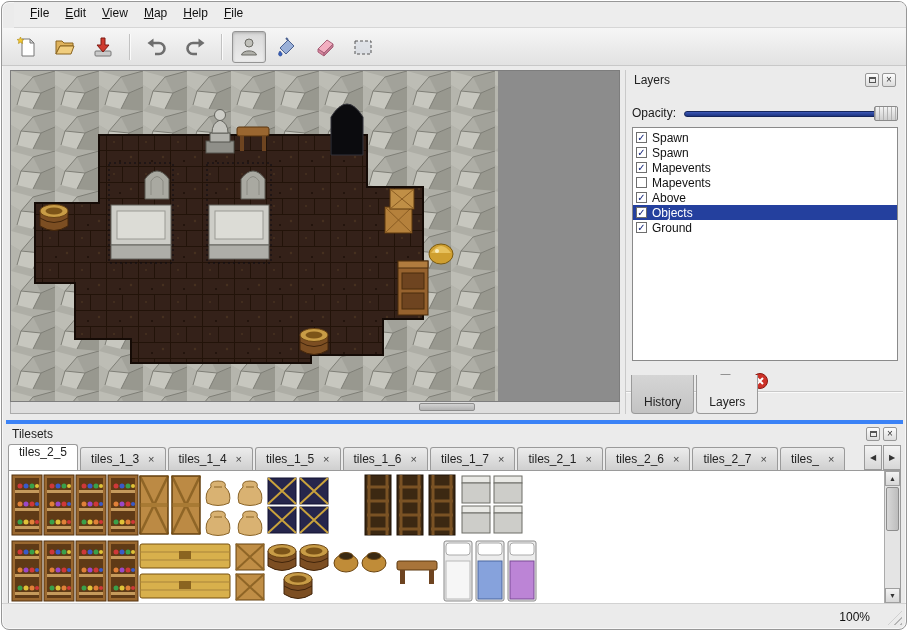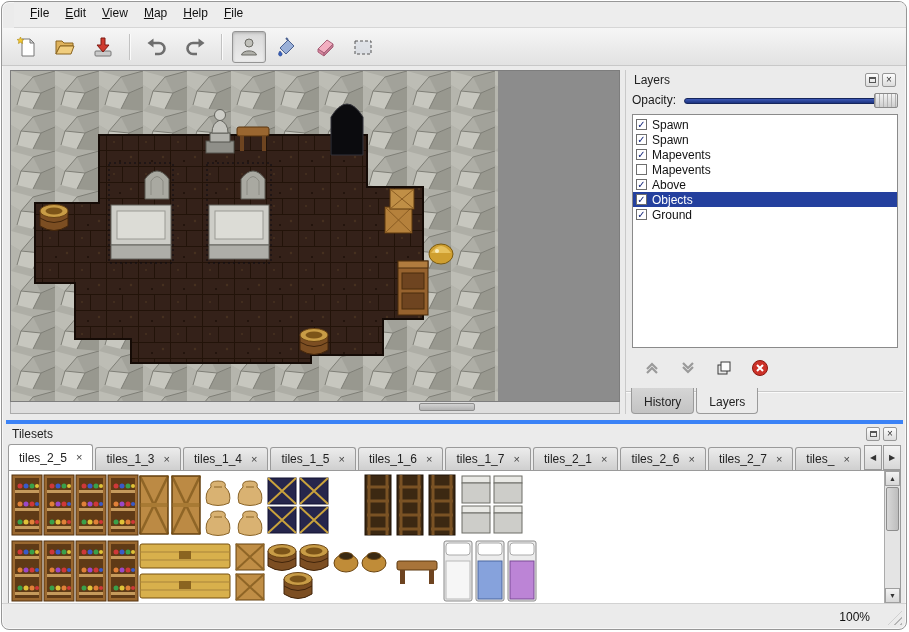--- a/index.html
+++ b/index.html
@@ -42,49 +42,49 @@
   .dock-title{position:relative;height:16px;display:flex;align-items:center;padding:0 4px;color:#222;}
   .dock-title .spacer{flex:1;}
   .winbtn{width:14px;height:14px;margin-left:3px;display:flex;align-items:center;justify-content:center;
     border:1px solid #979797;border-radius:2px;background:linear-gradient(#fdfdfd,#dcdcdc);
     font-size:10px;line-height:1;color:#333;}
   .float-glyph{display:block;width:7px;height:6px;border:1px solid #555;border-top-width:2px;}
 
   
   .layers-dock{position:absolute;left:623px;top:68px;width:278px;height:344px;border-left:1px solid #c9c9c9;
     padding:2px 3px 0 4px;}
-  .opacity-row{display:flex;align-items:center;gap:8px;margin:4px 2px 0 2px;height:16px;}
+  .opacity-row{display:flex;align-items:center;gap:8px;margin:17px 2px 0 2px;height:16px;}
   .slider{flex:1;position:relative;height:15px;}
   .slider-fill{position:absolute;left:0;right:2px;top:5px;height:6px;border-radius:3px;
     background:linear-gradient(#3c58b6,#1c337f);border:1px solid #16265c;}
   .slider-handle{position:absolute;right:0;top:0;width:24px;height:15px;border:1px solid #8a8a8a;border-radius:2px;
     background-image:repeating-linear-gradient(90deg,#b2b2b2 0 1px,rgba(0,0,0,0) 1px 4px),linear-gradient(#f4f4f4,#cdcdcd);}
   .layer-list{margin:6px 2px 0 2px;height:234px;background:#fff;border:1px solid #8a8a8a;overflow:hidden;padding-top:2px;}
   .layer-row{display:flex;align-items:center;gap:5px;height:15px;padding-left:3px;color:#111;}
   .layer-row[data-state="selected"]{background:#24409e;color:#fff;}
   .cb{flex:none;width:11px;height:11px;background:#fff;border:1px solid #6e6e6e;
     font-size:10px;line-height:10px;text-align:center;font-weight:bold;color:#13247a;}
   .layer-actions{display:flex;align-items:center;gap:16px;margin:10px 0 0 12px;height:20px;}
   .abtn{width:20px;height:20px;display:flex;align-items:center;justify-content:center;}
   .dock-sep{position:absolute;left:0;right:0;bottom:21px;border-top:1px solid #c9c9c9;border-bottom:1px solid #fafafa;}
   .dock-tabs{position:absolute;left:5px;bottom:0;display:flex;gap:2px;}
-  .dtab{padding:7px 12px 4px;border:1px solid #9a9a9a;border-top:none;border-radius:0 0 4px 4px;
+  .dtab{padding:20px 12px 4px;border:1px solid #9a9a9a;border-top:none;border-radius:0 0 4px 4px;
     background:linear-gradient(#d5d5d5,#c3c3c3);color:#222;}
   .dtab[data-state="active"]{background:#ebebeb;}
 
   
   .tilesets-dock{position:absolute;left:4px;top:418px;width:897px;height:186px;border-top:4px solid #3b82f6;
     padding:2px 0 0 0;}
   .tilesets-dock .dock-title{margin:0 2px;}
   .tabbar{position:absolute;left:2px;right:2px;top:19px;height:27px;}
   .ttabs{position:absolute;left:0;right:38px;top:0;bottom:0;display:flex;align-items:flex-end;overflow:hidden;}
   .ttab{flex:none;height:23px;display:flex;align-items:center;gap:9px;padding:0 10px;
     background:linear-gradient(#ececec,#cfcfcf);border:1px solid #9a9a9a;border-bottom:none;
     border-radius:3px 3px 0 0;margin-right:2px;color:#222;}
-  .ttab[data-state="active"]{background:#fff;height:26px;}
+  .ttab[data-state="active"]{background:#fff;height:26px;flex-direction:column;}
   .tabx{font-size:11px;line-height:1;color:#444;}
   .tab-arrows{position:absolute;right:0;bottom:0;display:flex;}
   .arrowbtn{width:18px;height:25px;display:flex;align-items:center;justify-content:center;font-size:8px;color:#333;
     border:1px solid #9a9a9a;background:linear-gradient(#f3f3f3,#d7d7d7);margin-left:1px;}
   .tileset-content{position:absolute;left:2px;right:2px;top:46px;bottom:2px;background:#fff;
     border:1px solid #9a9a9a;overflow:hidden;}
   .tileset-view{position:absolute;left:2px;top:2px;width:530px;height:132px;}
   .vscroll{position:absolute;right:0;top:0;bottom:0;width:16px;background:#e4e4e4;border-left:1px solid #ababab;}
   .vbtn{position:absolute;left:0;width:15px;height:15px;display:flex;align-items:center;justify-content:center;
     font-size:7px;color:#333;background:linear-gradient(#f3f3f3,#d7d7d7);border:1px solid #9f9f9f;}

